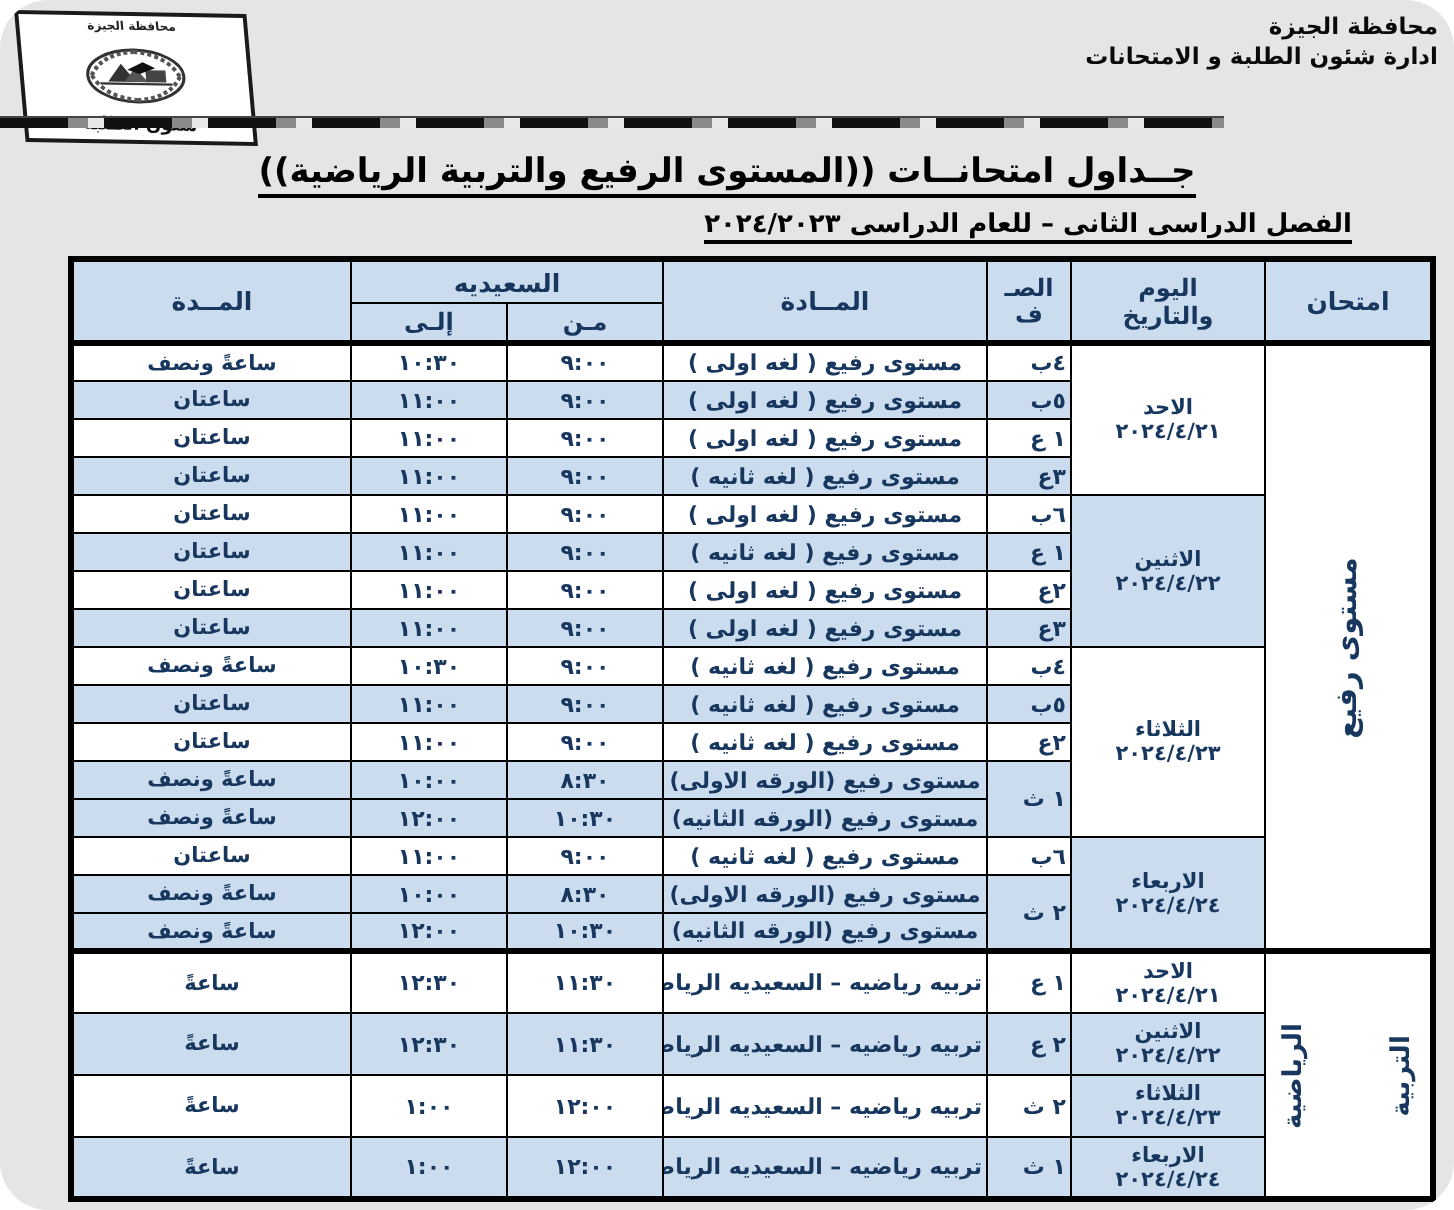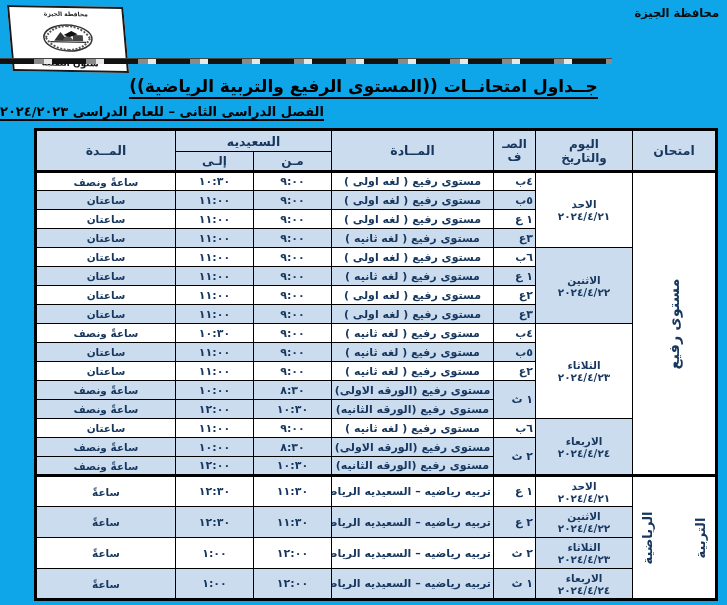--- a/index.html
+++ b/index.html
@@ -2,38 +2,38 @@
 <html lang="ar" dir="rtl"><head>
 <meta charset="utf-8">
 <style>
   :root{
     --ink:#17375e;
     --blue:#cbdcef;
     --line:#000;
   }
   html,body{margin:0;padding:0;}
   body{background:#ffffff;font-family:"DejaVu Sans",sans-serif;}
-  .page{position:relative;width:727px;height:605px;background:#0ea5e9;overflow:hidden;direction:rtl;}
+  .page{position:relative;width:727px;height:605px;background:#e5e5e5;overflow:hidden;direction:rtl;border-radius:24px;}
 
   
   .org{position:absolute;top:6px;right:8px;text-align:right;color:#0a0a0a;font-weight:700;font-size:11.5px;line-height:15px;}
   .org div{white-space:nowrap;}
   .rule{position:absolute;top:58px;left:0px;width:612px;height:5px;
         background:repeating-linear-gradient(90deg,#111 0 34px,#8a8a8a 34px 44px,#e8e8e8 44px 52px);
         border-top:1px solid #444;}
   .logo{position:absolute;top:6px;right:601px;width:116px;height:66px;border:2px solid #1a1a1a;background:#fff;
         transform:skewX(6deg) rotate(1deg);display:flex;flex-direction:column;align-items:center;justify-content:space-between;padding:2px 2px;box-sizing:border-box;}
   .logo .t{font-size:6px;font-weight:700;color:#222;line-height:7px;}
   .logo .b{font-size:9px;font-weight:700;color:#111;line-height:10px;}
   .logo svg{display:block;}
 
   
   .title-wrap{position:absolute;top:76px;left:0;width:727px;text-align:center;}
   .title{display:inline-block;font-size:17px;font-weight:700;color:#000;border-bottom:2.5px solid #000;padding-bottom:1px;}
-  .subtitle-wrap{position:absolute;top:101px;left:0;width:676px;text-align:left;}
+  .subtitle-wrap{position:absolute;top:101px;left:0;width:676px;text-align:right;}
   .subtitle{display:inline-block;font-size:13px;font-weight:700;color:#000;border-bottom:2px solid #000;padding-bottom:0px;}
 
   
   table.sched{position:absolute;top:128px;right:9px;width:682px;border-collapse:collapse;table-layout:fixed;
               border:3px solid var(--line);direction:rtl;}
   .sched th,.sched td{border:1px solid var(--line);padding:0 2px;color:var(--ink);font-weight:700;
                       text-align:center;vertical-align:middle;overflow:hidden;}
   .sched thead th{background:var(--blue);font-size:12.5px;line-height:13px;}
   .sched thead tr.h1 th{height:20px;}
   .sched thead tr.h2 th{height:18px;font-size:12px;}
@@ -64,20 +64,21 @@
   .vl-b{position:absolute;top:50%;left:14px;transform:translate(-50%,-50%) rotate(-90deg);
         white-space:nowrap;font-size:13px;font-weight:700;color:var(--ink);}
 </style>
 </head>
 <body>
 
 <div class="page">
 
   <div class="org">
     <div>محافظة الجيزة</div>
+    <div>ادارة شئون الطلبة و الامتحانات</div>
   </div>
 
   <div class="logo">
     <div class="t">محافظة الجيزة</div>
     <svg width="52" height="30" viewBox="0 0 52 30">
       <ellipse cx="26" cy="15" rx="24" ry="13" fill="none" stroke="#333" stroke-width="1.5"></ellipse>
       <path d="M4,15 Q10,4 26,3" fill="none" stroke="#555" stroke-width="2" stroke-dasharray="2,1.5"></path>
       <path d="M48,15 Q42,4 26,3" fill="none" stroke="#555" stroke-width="2" stroke-dasharray="2,1.5"></path>
       <path d="M4,15 Q10,26 26,27" fill="none" stroke="#555" stroke-width="2" stroke-dasharray="2,1.5"></path>
       <path d="M48,15 Q42,26 26,27" fill="none" stroke="#555" stroke-width="2" stroke-dasharray="2,1.5"></path>

